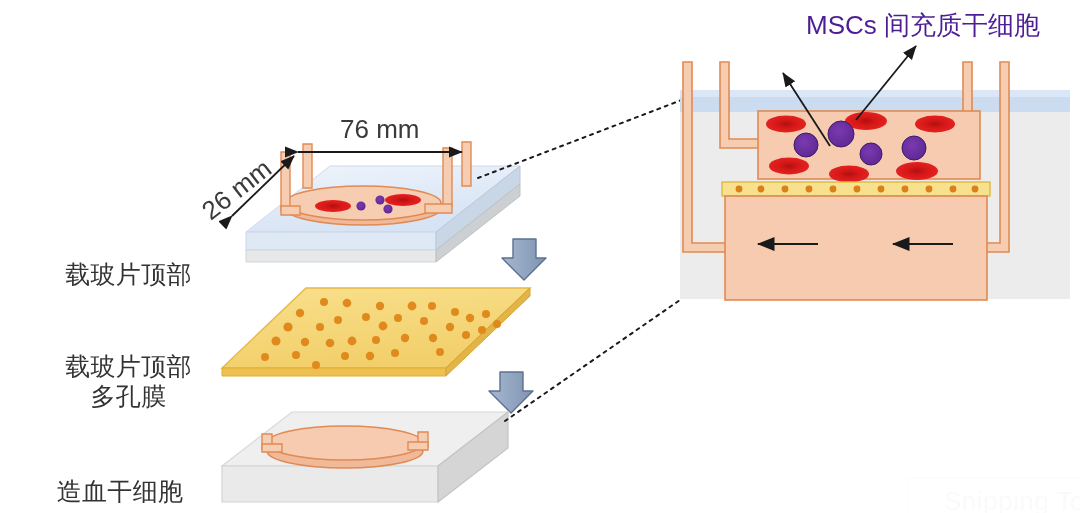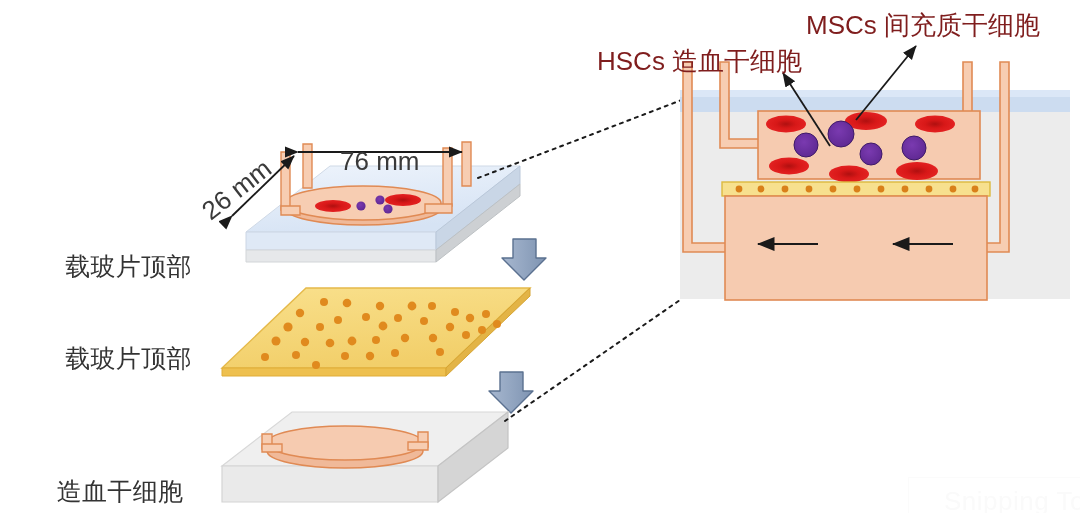--- a/index.html
+++ b/index.html
@@ -4,21 +4,21 @@
 <style>
   html,body{margin:0;padding:0;background:#ffffff;}
   body{width:1080px;height:513px;position:relative;overflow:hidden;
        font-family:"Liberation Sans","DejaVu Sans",sans-serif;color:#2b2b2b;}
   .stage{position:absolute;left:0;top:0;width:1080px;height:513px;}
   svg.layer{position:absolute;left:0;top:0;width:1080px;height:513px;overflow:visible;}
   .lbl{position:absolute;font-size:25px;line-height:1.22;color:#333333;
        text-align:center;white-space:pre;letter-spacing:.3px;}
   .dim{position:absolute;font-size:26px;color:#3a3a3a;white-space:nowrap;}
   .dim26{transform:rotate(-38deg);transform-origin:left top;}
-  .anno{position:absolute;font-size:26px;color:#7f1d1d;white-space:nowrap;}
+  .anno{position:absolute;font-size:26px;color:#4c1d95;white-space:nowrap;}
   .wm{position:absolute;font-size:26px;color:#fafafa;white-space:nowrap;
       font-family:"Liberation Sans",sans-serif;letter-spacing:.5px;}
   .wmbox{position:absolute;border:1px solid #fbfbfb;border-right:none;border-bottom:none;}
 </style>
 </head>
 <body>
 
 <div class="stage">
 
   <svg class="layer" viewBox="0 0 1080 513">
@@ -224,34 +224,36 @@
         </g>
       </g>
     </g>
 
     <g>
       <line x1="830" y1="146" x2="783" y2="73" stroke="#1a1a1a" stroke-width="1.8" marker-end="url(#ah)"></line>
       <line x1="856" y1="120" x2="916" y2="46" stroke="#1a1a1a" stroke-width="1.8" marker-end="url(#ah)"></line>
     </g>
   </svg>
 
-  <div class="lbl" style="left:36px;top:190px;width:185px;">
+  <div class="lbl" style="left:36px;top:198px;width:185px;">
     <div>载玻片顶部</div>
     <div>载玻片顶部</div>
   </div>
 
+  <div class="lbl" style="left:36px;top:320px;width:185px;">
+    <div>多孔膜</div>
+  </div>
 
   <div class="lbl" style="left:20px;top:415px;width:200px;">
     <div>造血干细胞</div>
     
   </div>
 
-  <div class="dim" style="left:340px;top:114px;margin-top:32px;">76 mm</div>
+  <div class="dim" style="left:340px;top:114px;">76 mm</div>
 
   <div class="dim dim26" style="left:196px;top:202px;">26 mm</div>
 
-  <div class="anno" style="left:597px;top:44px;">HSCs 造血干细胞</div>
 
   <div class="anno" style="left:806px;top:8px;">MSCs 间充质干细胞</div>
 
   <div class="wmbox" style="left:908px;top:477px;width:172px;height:36px;"></div>
   <div class="wm" style="left:944px;top:486px;">Snipping Too</div>
 </div>
 
 </body></html>

